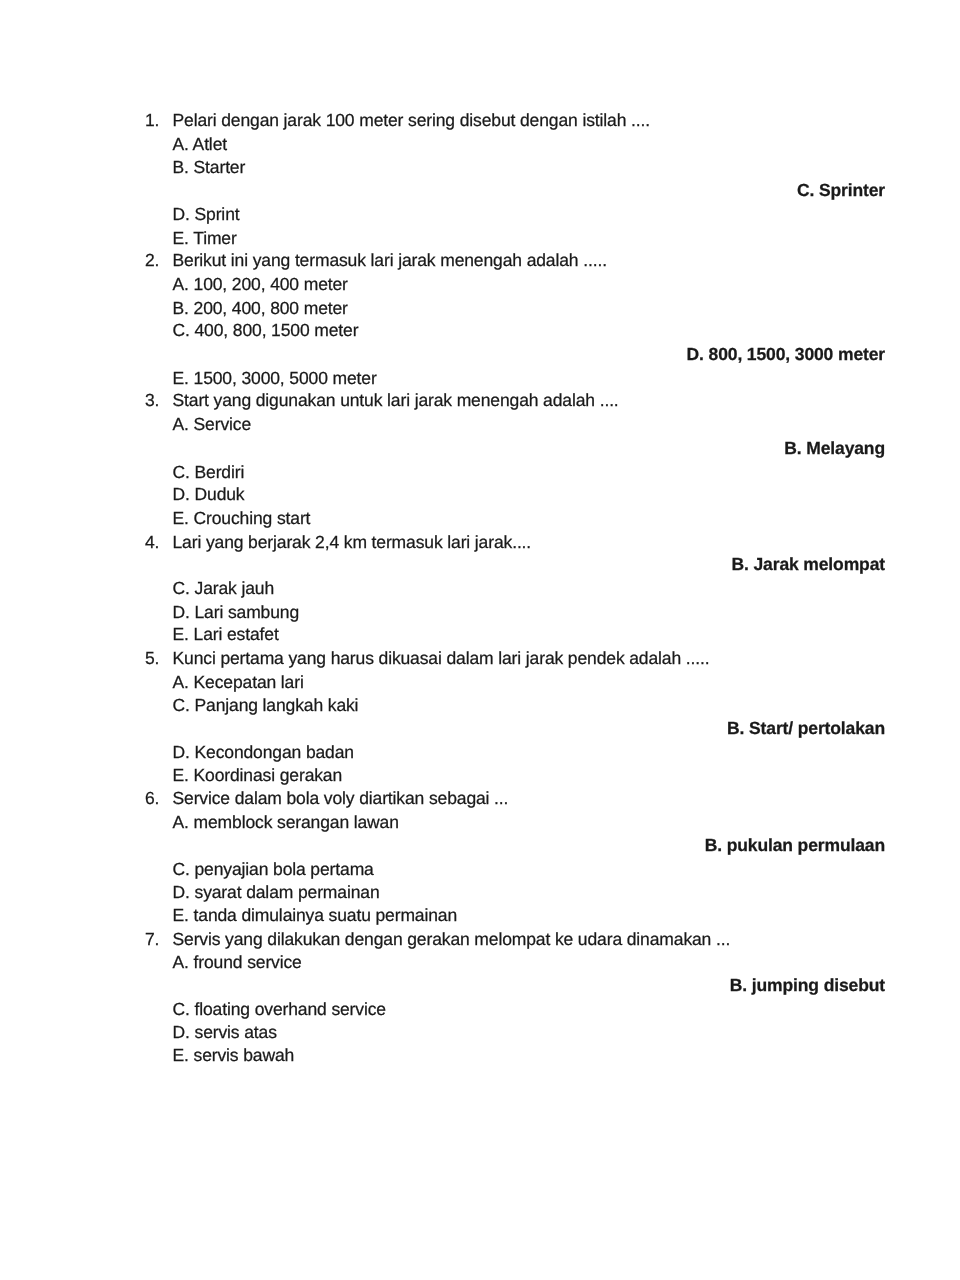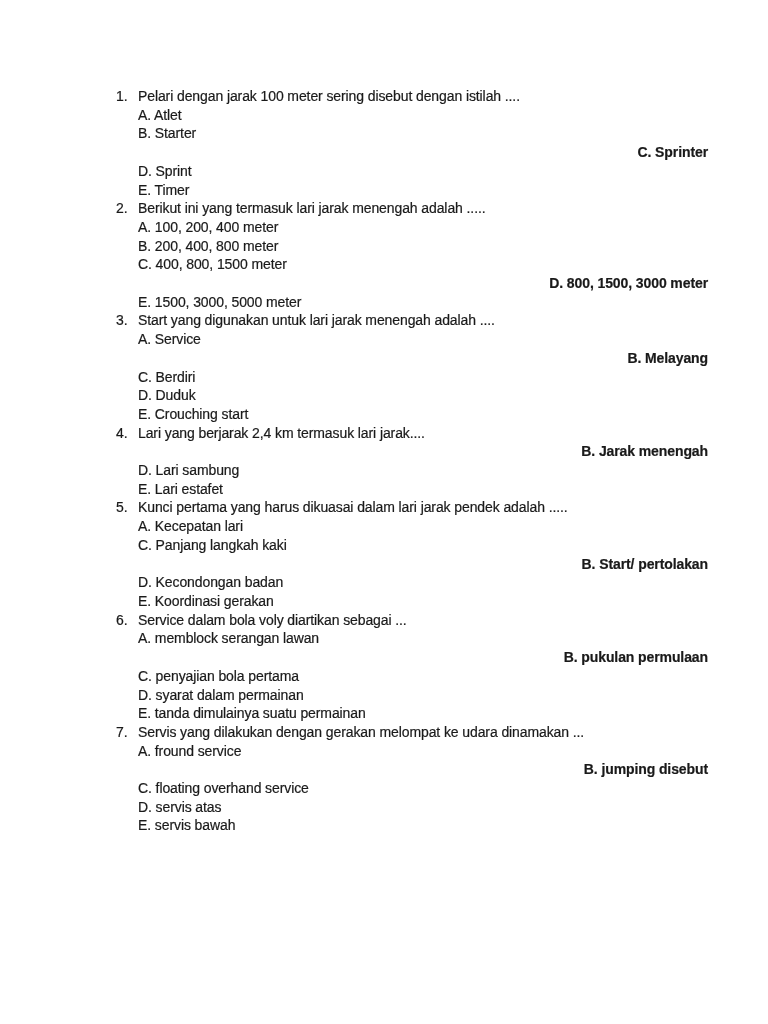--- a/index.html
+++ b/index.html
@@ -77,21 +77,22 @@
             <div class="option"><span>E.</span> <span>Crouching start</span></div>
           </div>
     </div>
   </div>
 
   <div class="question">
     <div class="qnum">4.</div>
     <div class="qbody">
       <div class="qtext">Lari yang berjarak 2,4 km termasuk lari jarak....</div>
       <div class="options">
-            <div class="option correct"><span>B.</span> <span>Jarak menengah</span></div>
+            <div class="option correct"><span>B.</span> <span>Jarak melompat</span></div>
+            <div class="option"><span>C.</span> <span>Jarak jauh</span></div>
             <div class="option"><span>D.</span> <span>Lari sambung</span></div>
             <div class="option"><span>E.</span> <span>Lari estafet</span></div>
           </div>
     </div>
   </div>
 
   <div class="question">
     <div class="qnum">5.</div>
     <div class="qbody">
       <div class="qtext">Kunci pertama yang harus dikuasai dalam lari jarak pendek adalah .....</div>

